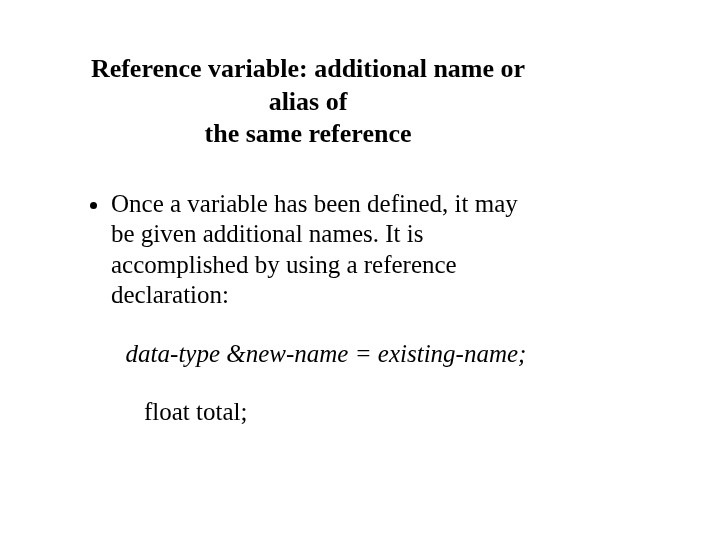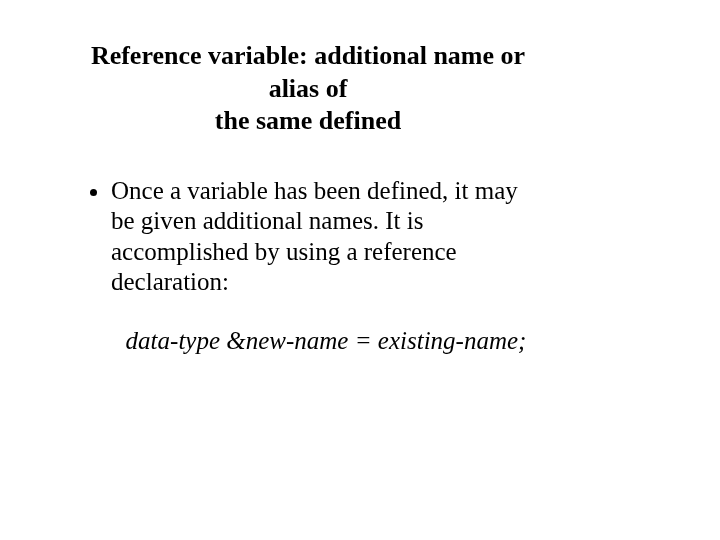--- a/index.html
+++ b/index.html
@@ -8,21 +8,21 @@
     width: 720px;
     height: 540px;
     background: #ffffff;
     font-family: "Times New Roman", Times, serif;
     color: #000000;
   }
   .slide {
     box-sizing: border-box;
     width: 616px;
     height: 540px;
-    padding: 36px 60px 40px 60px;
+    padding: 49px 60px 40px 60px;
   }
   .title {
     font-size: 26px;
     font-weight: bold;
     text-align: center;
     line-height: 1.25;
     margin: 4px 20px 38px 20px;
   }
   ul.body {
     list-style: disc;
@@ -52,23 +52,24 @@
     line-height: 1.22;
   }
 </style>
 </head>
 <body>
 
 <div class="slide">
 
   <div class="title">
     <span>Reference variable: additional name or alias of</span><br>
-    <span>the same defined</span>
+    <span>the same reference</span>
   </div>
 
   <ul class="body">
     <li>Once a variable has been defined, it may be given additional names. It is accomplished by using a reference declaration:</li>
   </ul>
 
   <div class="syntax">data-type &amp;new-name = existing-name;</div>
 
+  <div class="example-code">float total;</div>
 
 </div>
 
 </body></html>

